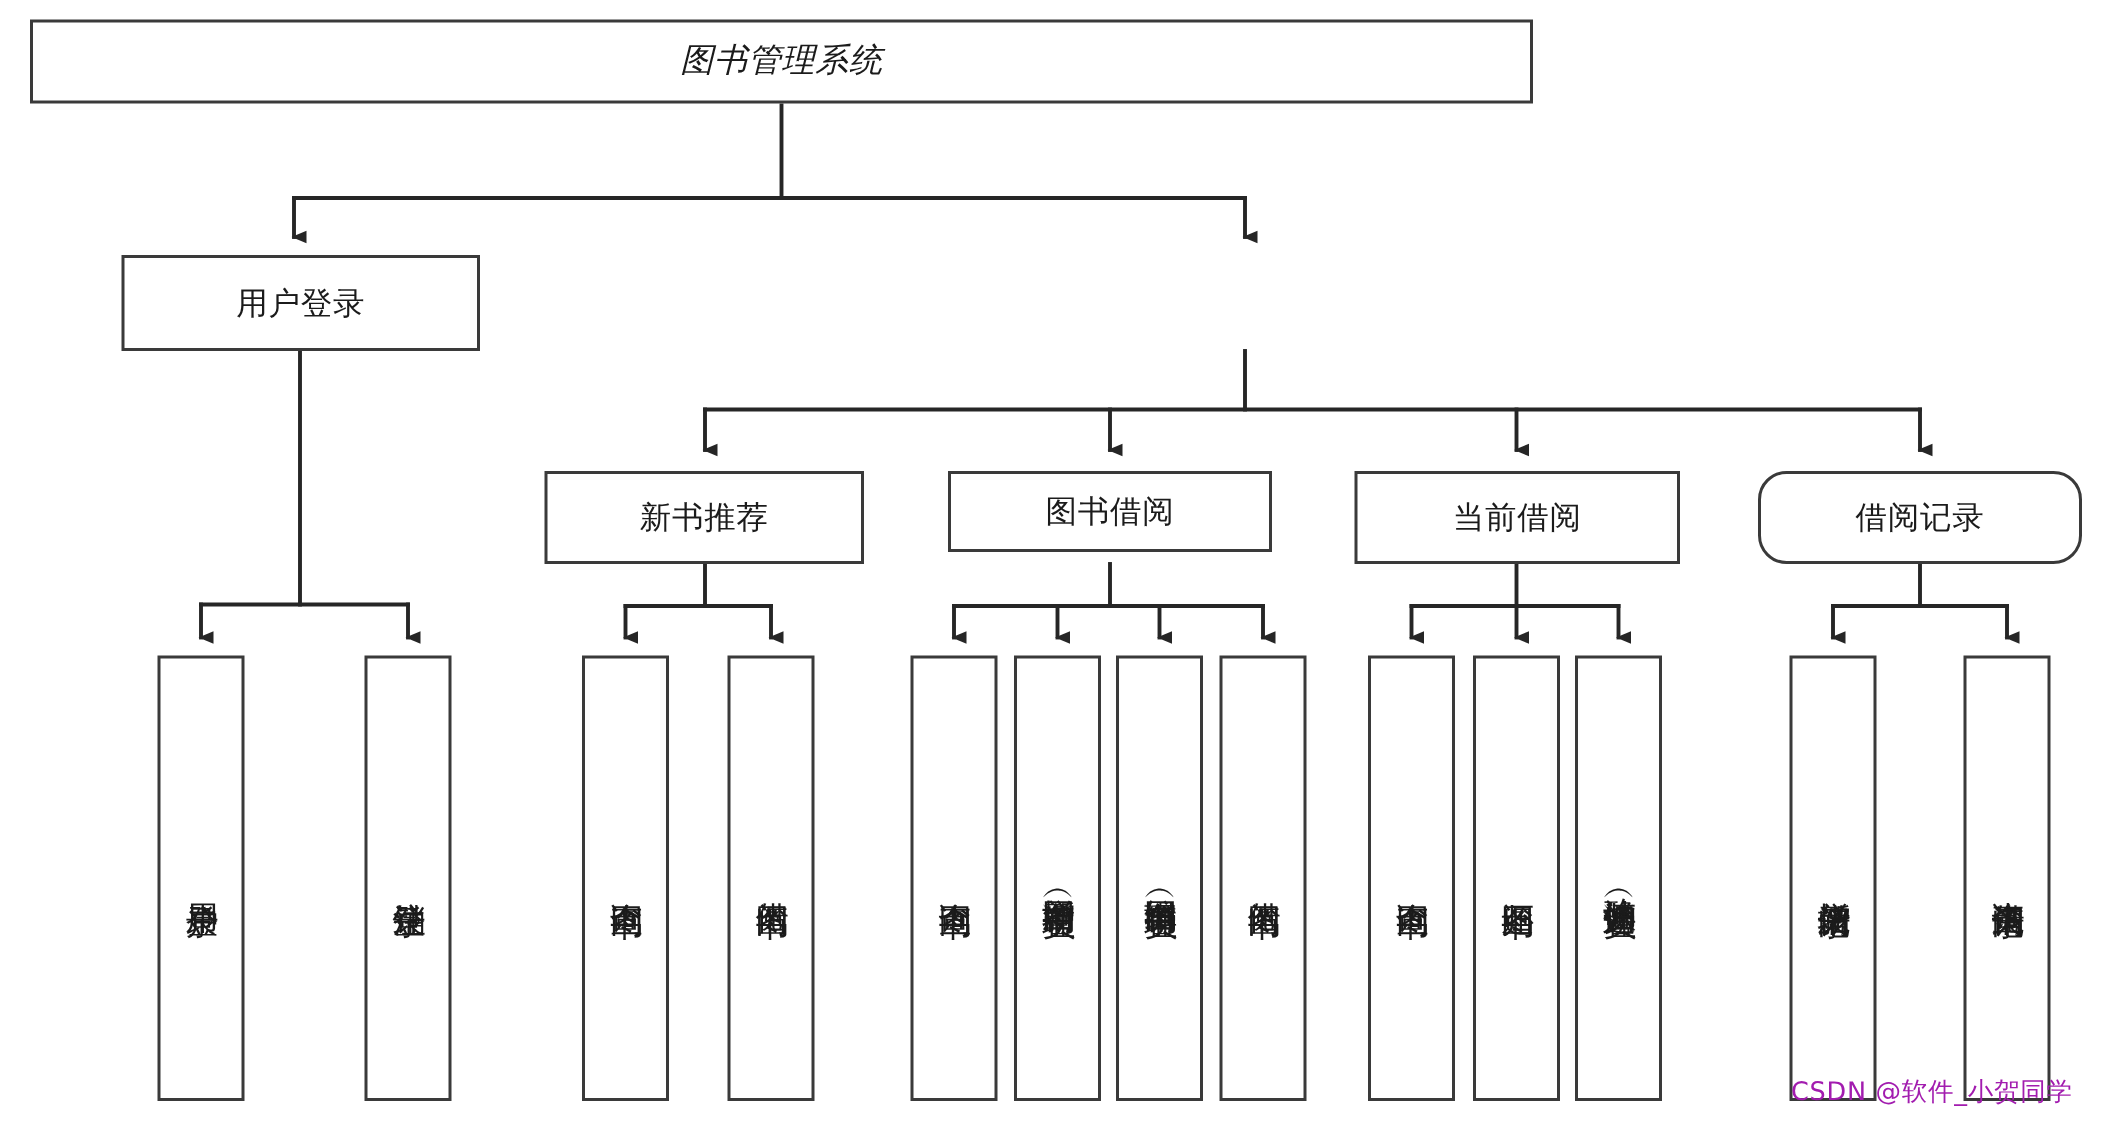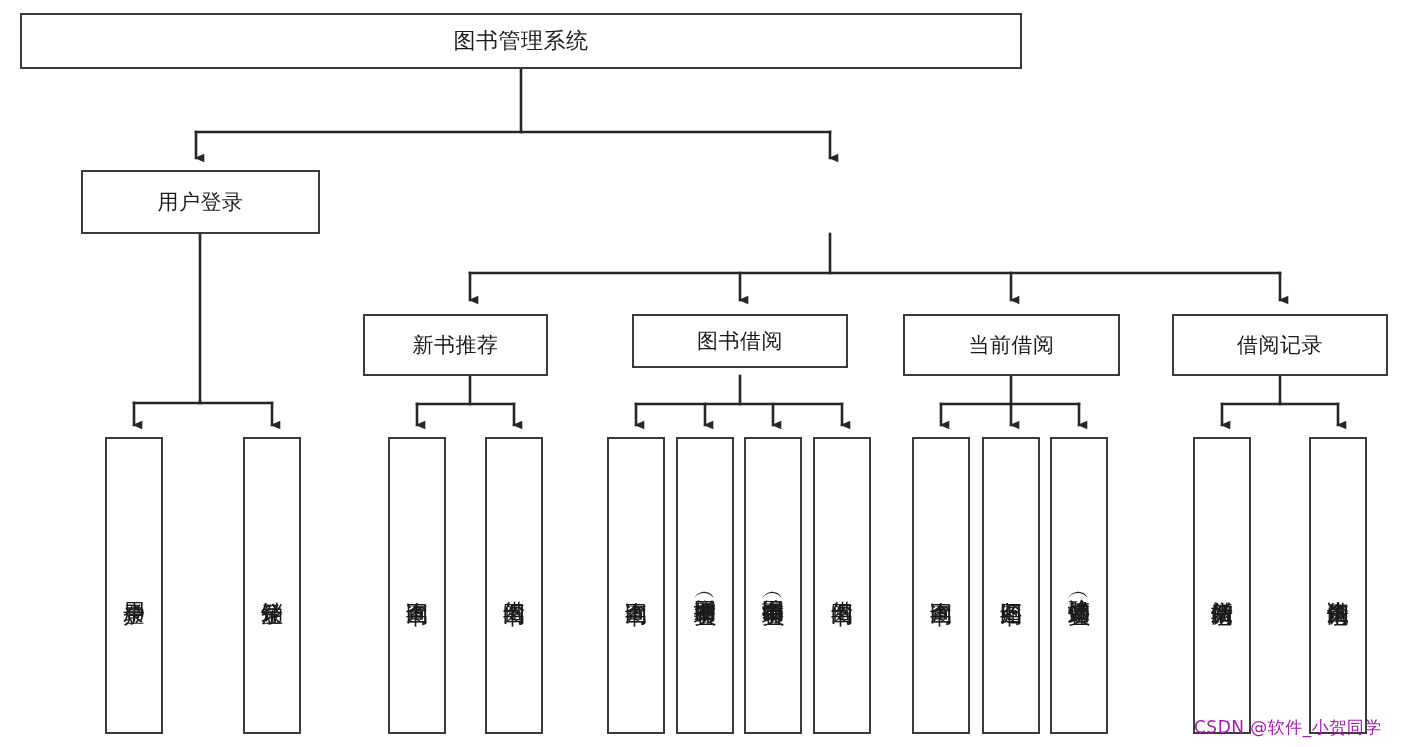--- a/index.html
+++ b/index.html
@@ -127,42 +127,42 @@
       <path d="M 1011 404 L 1011 425" marker-end="url(#arrow)"></path>
       <path d="M 1079 404 L 1079 425" marker-end="url(#arrow)"></path>
 
       <path d="M 1280 376 L 1280 404"></path>
       <path d="M 1222 404 L 1338 404"></path>
       <path d="M 1222 404 L 1222 425" marker-end="url(#arrow)"></path>
       <path d="M 1338 404 L 1338 425" marker-end="url(#arrow)"></path>
     </g>
   </svg>
 
-  <div class="node h root" style="left:20px; top:13px; width:1002px; height:56px;">
+  <div class="node h root" style="left:20px; top:13px; width:1002px; height:56px;font-style:italic;">
     <span class="label">图书管理系统</span>
   </div>
 
   <div class="node h" style="left:81px; top:170px; width:239px; height:64px;">
     <span class="label">用户登录</span>
   </div>
 
 
-  <div class="node h" style="left:363px; top:314px; width:185px; height:62px;justify-content:center;">
+  <div class="node h" style="left:363px; top:314px; width:213px; height:62px;justify-content:center;">
     <span class="label">新书推荐</span>
   </div>
 
   <div class="node h" style="left:632px; top:314px; width:216px; height:54px;">
     <span class="label">图书借阅</span>
   </div>
 
   <div class="node h" style="left:903px; top:314px; width:217px; height:62px;font-family:Liberation Serif, serif;">
     <span class="label">当前借阅</span>
   </div>
 
-  <div class="node h" style="left:1172px; top:314px; width:216px; height:62px;">
+  <div class="node h" style="left:1172px; top:314px; width:216px; height:62px;border-radius:19px;">
     <span class="label">借阅记录</span>
   </div>
 
   <div class="node v" style="left:105px; top:437px; width:58px; height:297px;">
     <span class="label">用户登录</span>
   </div>
 
   <div class="node v" style="left:243px; top:437px; width:58px; height:297px;">
     <span class="label">注销登录</span>
   </div>

